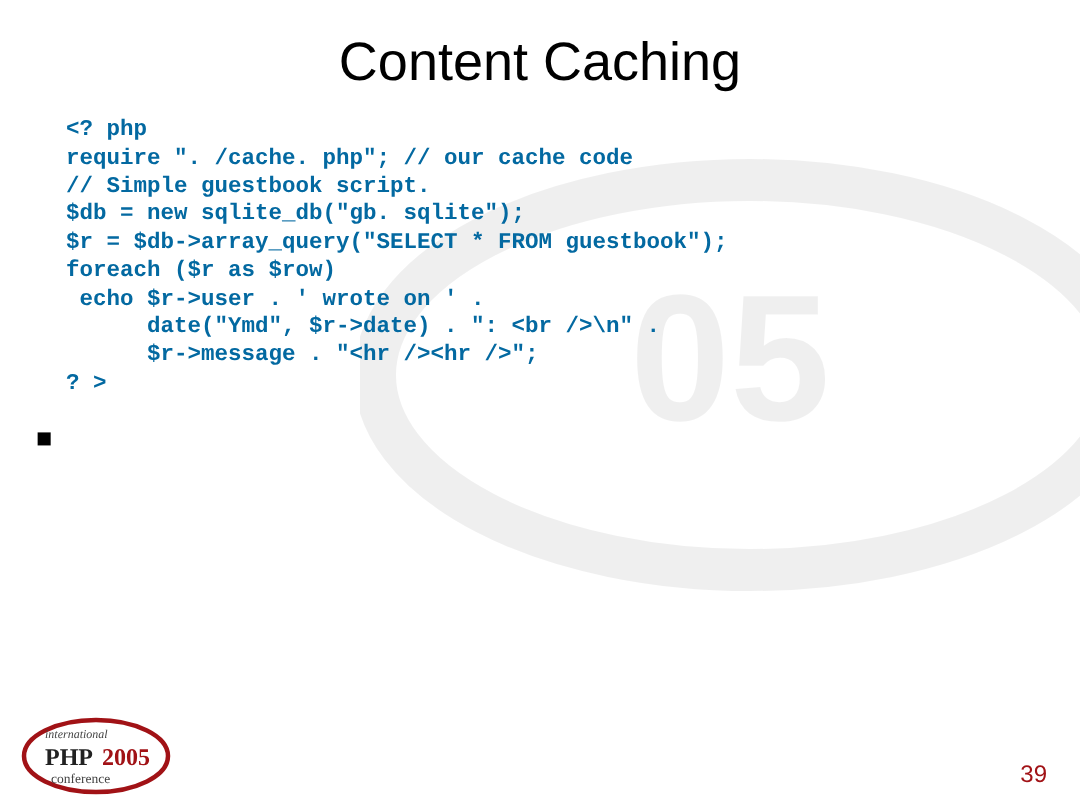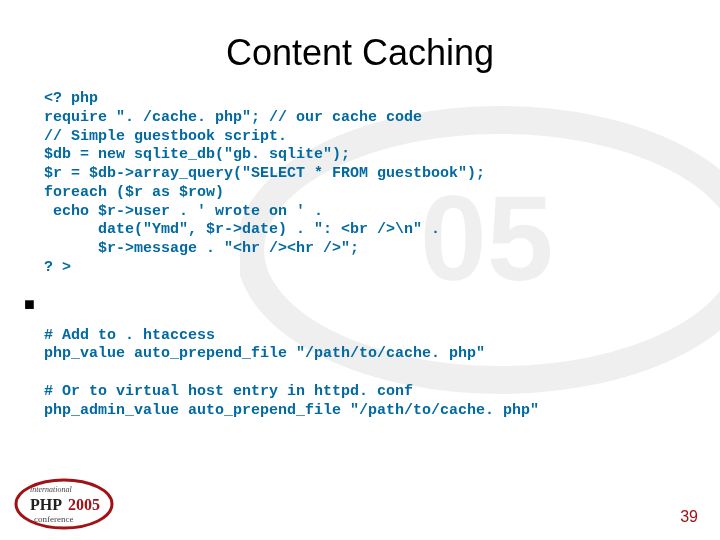--- a/index.html
+++ b/index.html
@@ -14,21 +14,21 @@
     top: 50px; right: -40px;
     width: 520px; height: 400px;
     opacity: 0.06;
     pointer-events: none;
   }
   .bg-watermark svg { width: 100%; height: 100%; }
   .slide {
     position: relative;
     width: 720px;
     height: 540px;
-    padding: 32px 44px 0 44px;
+    padding: 20px 44px 0 44px;
   }
   h1.title {
     font-size: 36px;
     font-weight: 400;
     text-align: center;
     margin-bottom: 16px;
     color: #000;
   }
   pre.code {
     font-family: Liberation Mono, monospace;
@@ -95,25 +95,20 @@
 foreach ($r as $row)
  echo $r-&gt;user . ' wrote on ' .
       date("Ymd", $r-&gt;date) . ": &lt;br /&gt;\n" .
       $r-&gt;message . "&lt;hr /&gt;&lt;hr /&gt;";
 ? &gt;</pre>
 
   <div class="bullet-row">
     <span class="bullet-mark">■</span>
   </div>
 
-  <pre class="code"># Add to . htaccess
-php_value auto_prepend_file "/path/to/cache. php"
-
-# Or to virtual host entry in httpd. conf
-php_admin_value auto_prepend_file "/path/to/cache. php"</pre>
 
 </div>
 
 <div class="footer-logo">
   <svg viewBox="0 0 130 52">
     <ellipse cx="50" cy="26" rx="48" ry="24" fill="none" stroke="#a11216" stroke-width="3"></ellipse>
     <text x="16" y="14" font-size="8" font-style="italic" fill="#444">international</text>
     <text x="16" y="32" font-size="16" font-weight="bold" fill="#222">PHP</text>
     <text x="54" y="32" font-size="16" font-weight="bold" fill="#a11216">2005</text>
     <text x="20" y="44" font-size="9" fill="#444">conference</text>

